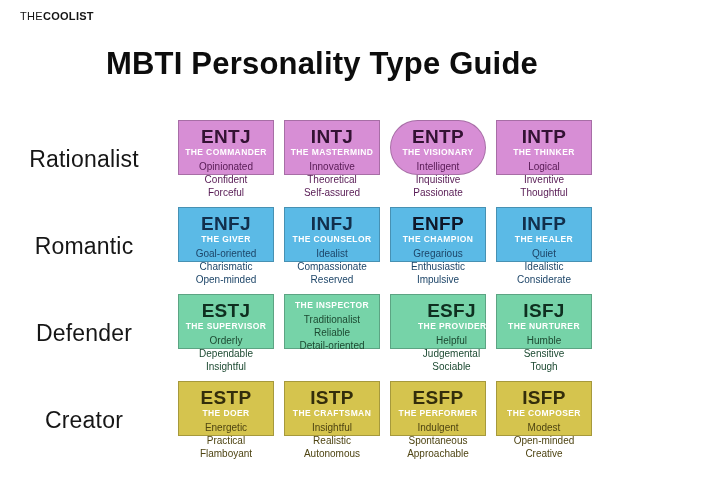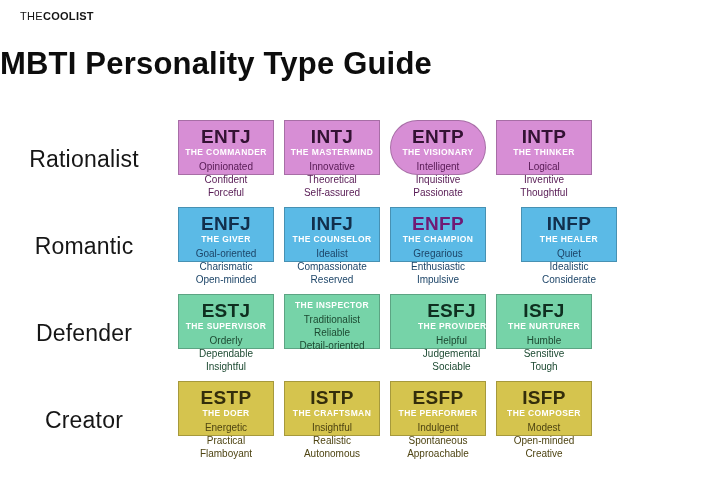--- a/index.html
+++ b/index.html
@@ -12,21 +12,21 @@
     -webkit-font-smoothing:antialiased;
   }
   .brand{
     position:absolute;left:20px;top:10px;
     font-size:11px;color:#141414;letter-spacing:.3px;
   }
   .brand .thin{font-weight:400;}
   .brand .bold{font-weight:700;}
   .title{
     position:absolute;top:46px;left:0;width:644px;
-    text-align:left;
+    text-align:center;
     font-size:31px;font-weight:700;color:#0d0d0d;
     letter-spacing:.2px;
   }
   .grid{
     position:absolute;top:120px;left:0;width:720px;
   }
   .row{
     display:flex;
     gap:10px;
     height:78px;
@@ -125,29 +125,29 @@
     <div class="card" style="background-color: rgb(91, 186, 230); color: rgb(29, 69, 104);">
       <div class="type" style="color: rgb(18, 47, 76);">INFJ</div>
       <div class="role" style="color: rgb(255, 255, 255);">THE COUNSELOR</div>
       <div class="traits">
         <div class="trait">Idealist</div>
         <div class="trait">Compassionate</div>
         <div class="trait">Reserved</div>
       </div>
     </div>
     <div class="card" style="background-color: rgb(91, 186, 230); color: rgb(29, 69, 104);">
-      <div class="type" style="color: #701a75;">ENFP</div>
+      <div class="type" style="color: #0f172a;">ENFP</div>
       <div class="role" style="color: rgb(255, 255, 255);">THE CHAMPION</div>
       <div class="traits">
         <div class="trait">Gregarious</div>
         <div class="trait">Enthusiastic</div>
         <div class="trait">Impulsive</div>
       </div>
     </div>
-    <div class="card" style="background-color: rgb(91, 186, 230); color: rgb(29, 69, 104); margin-left: 25px;">
+    <div class="card" style="background-color: rgb(91, 186, 230); color: rgb(29, 69, 104);">
       <div class="type" style="color: rgb(18, 47, 76);">INFP</div>
       <div class="role" style="color: rgb(255, 255, 255);">THE HEALER</div>
       <div class="traits">
         <div class="trait">Quiet</div>
         <div class="trait">Idealistic</div>
         <div class="trait">Considerate</div>
       </div>
     </div>
   </div>
 

